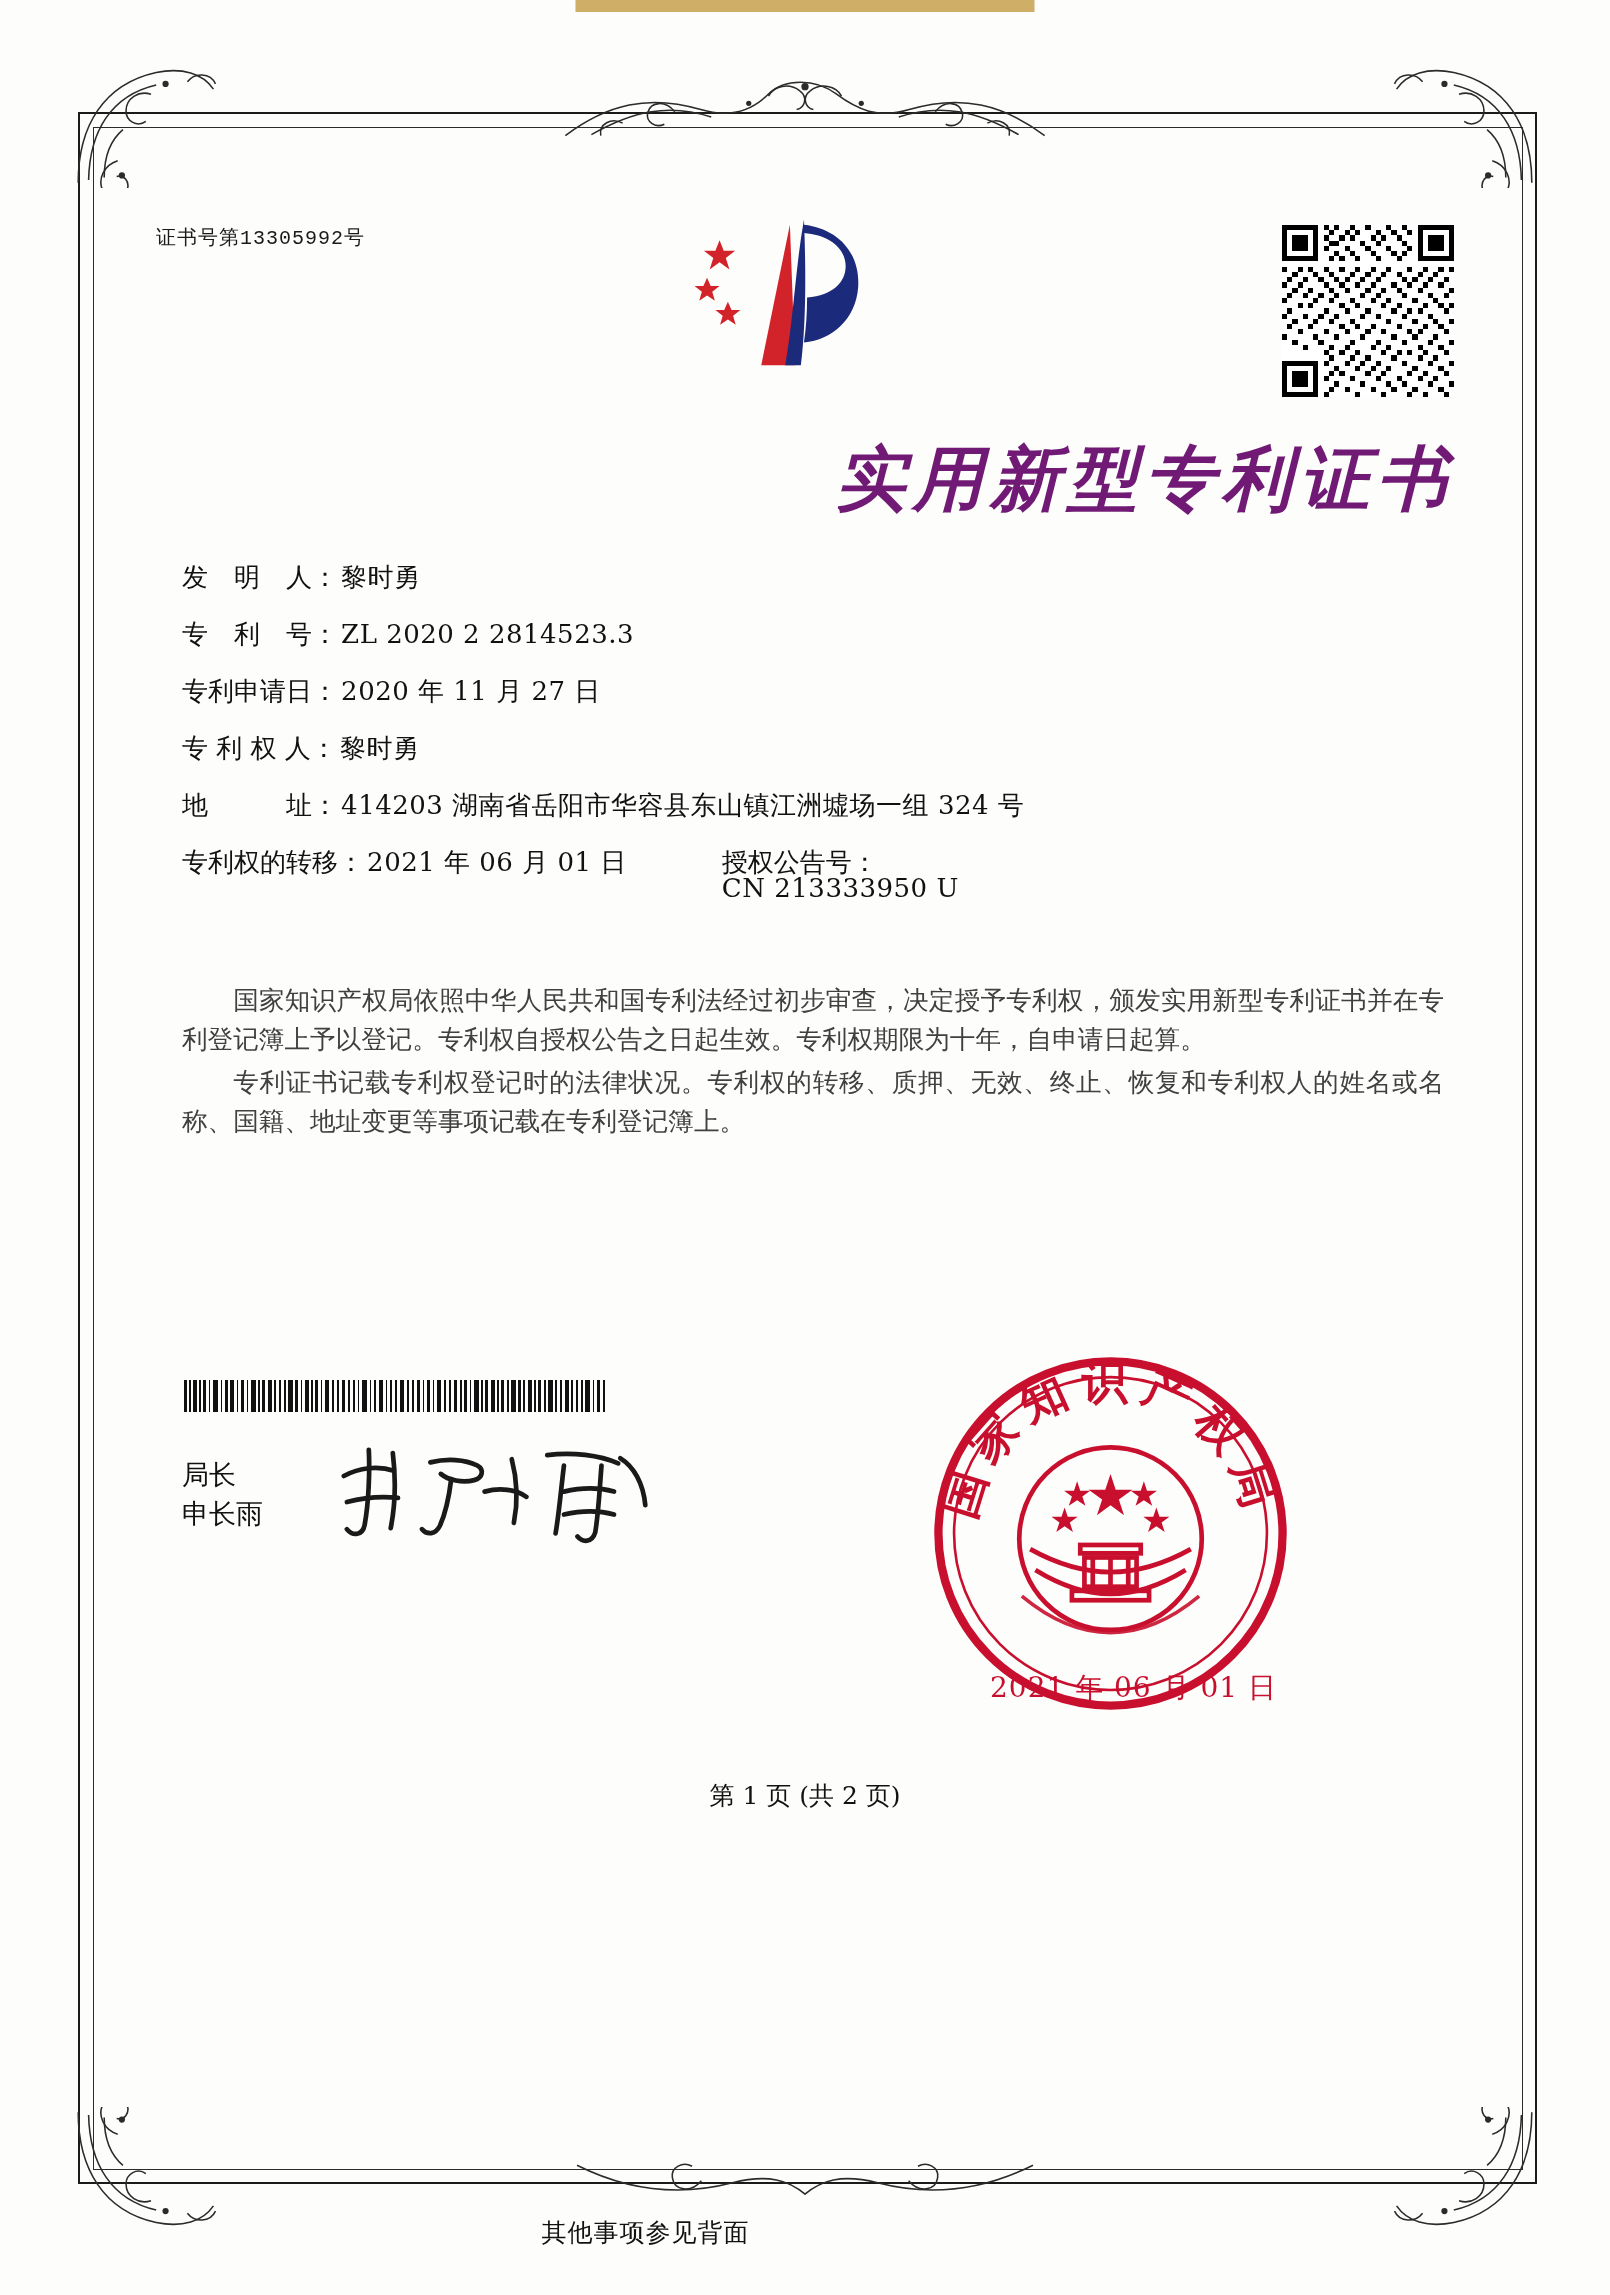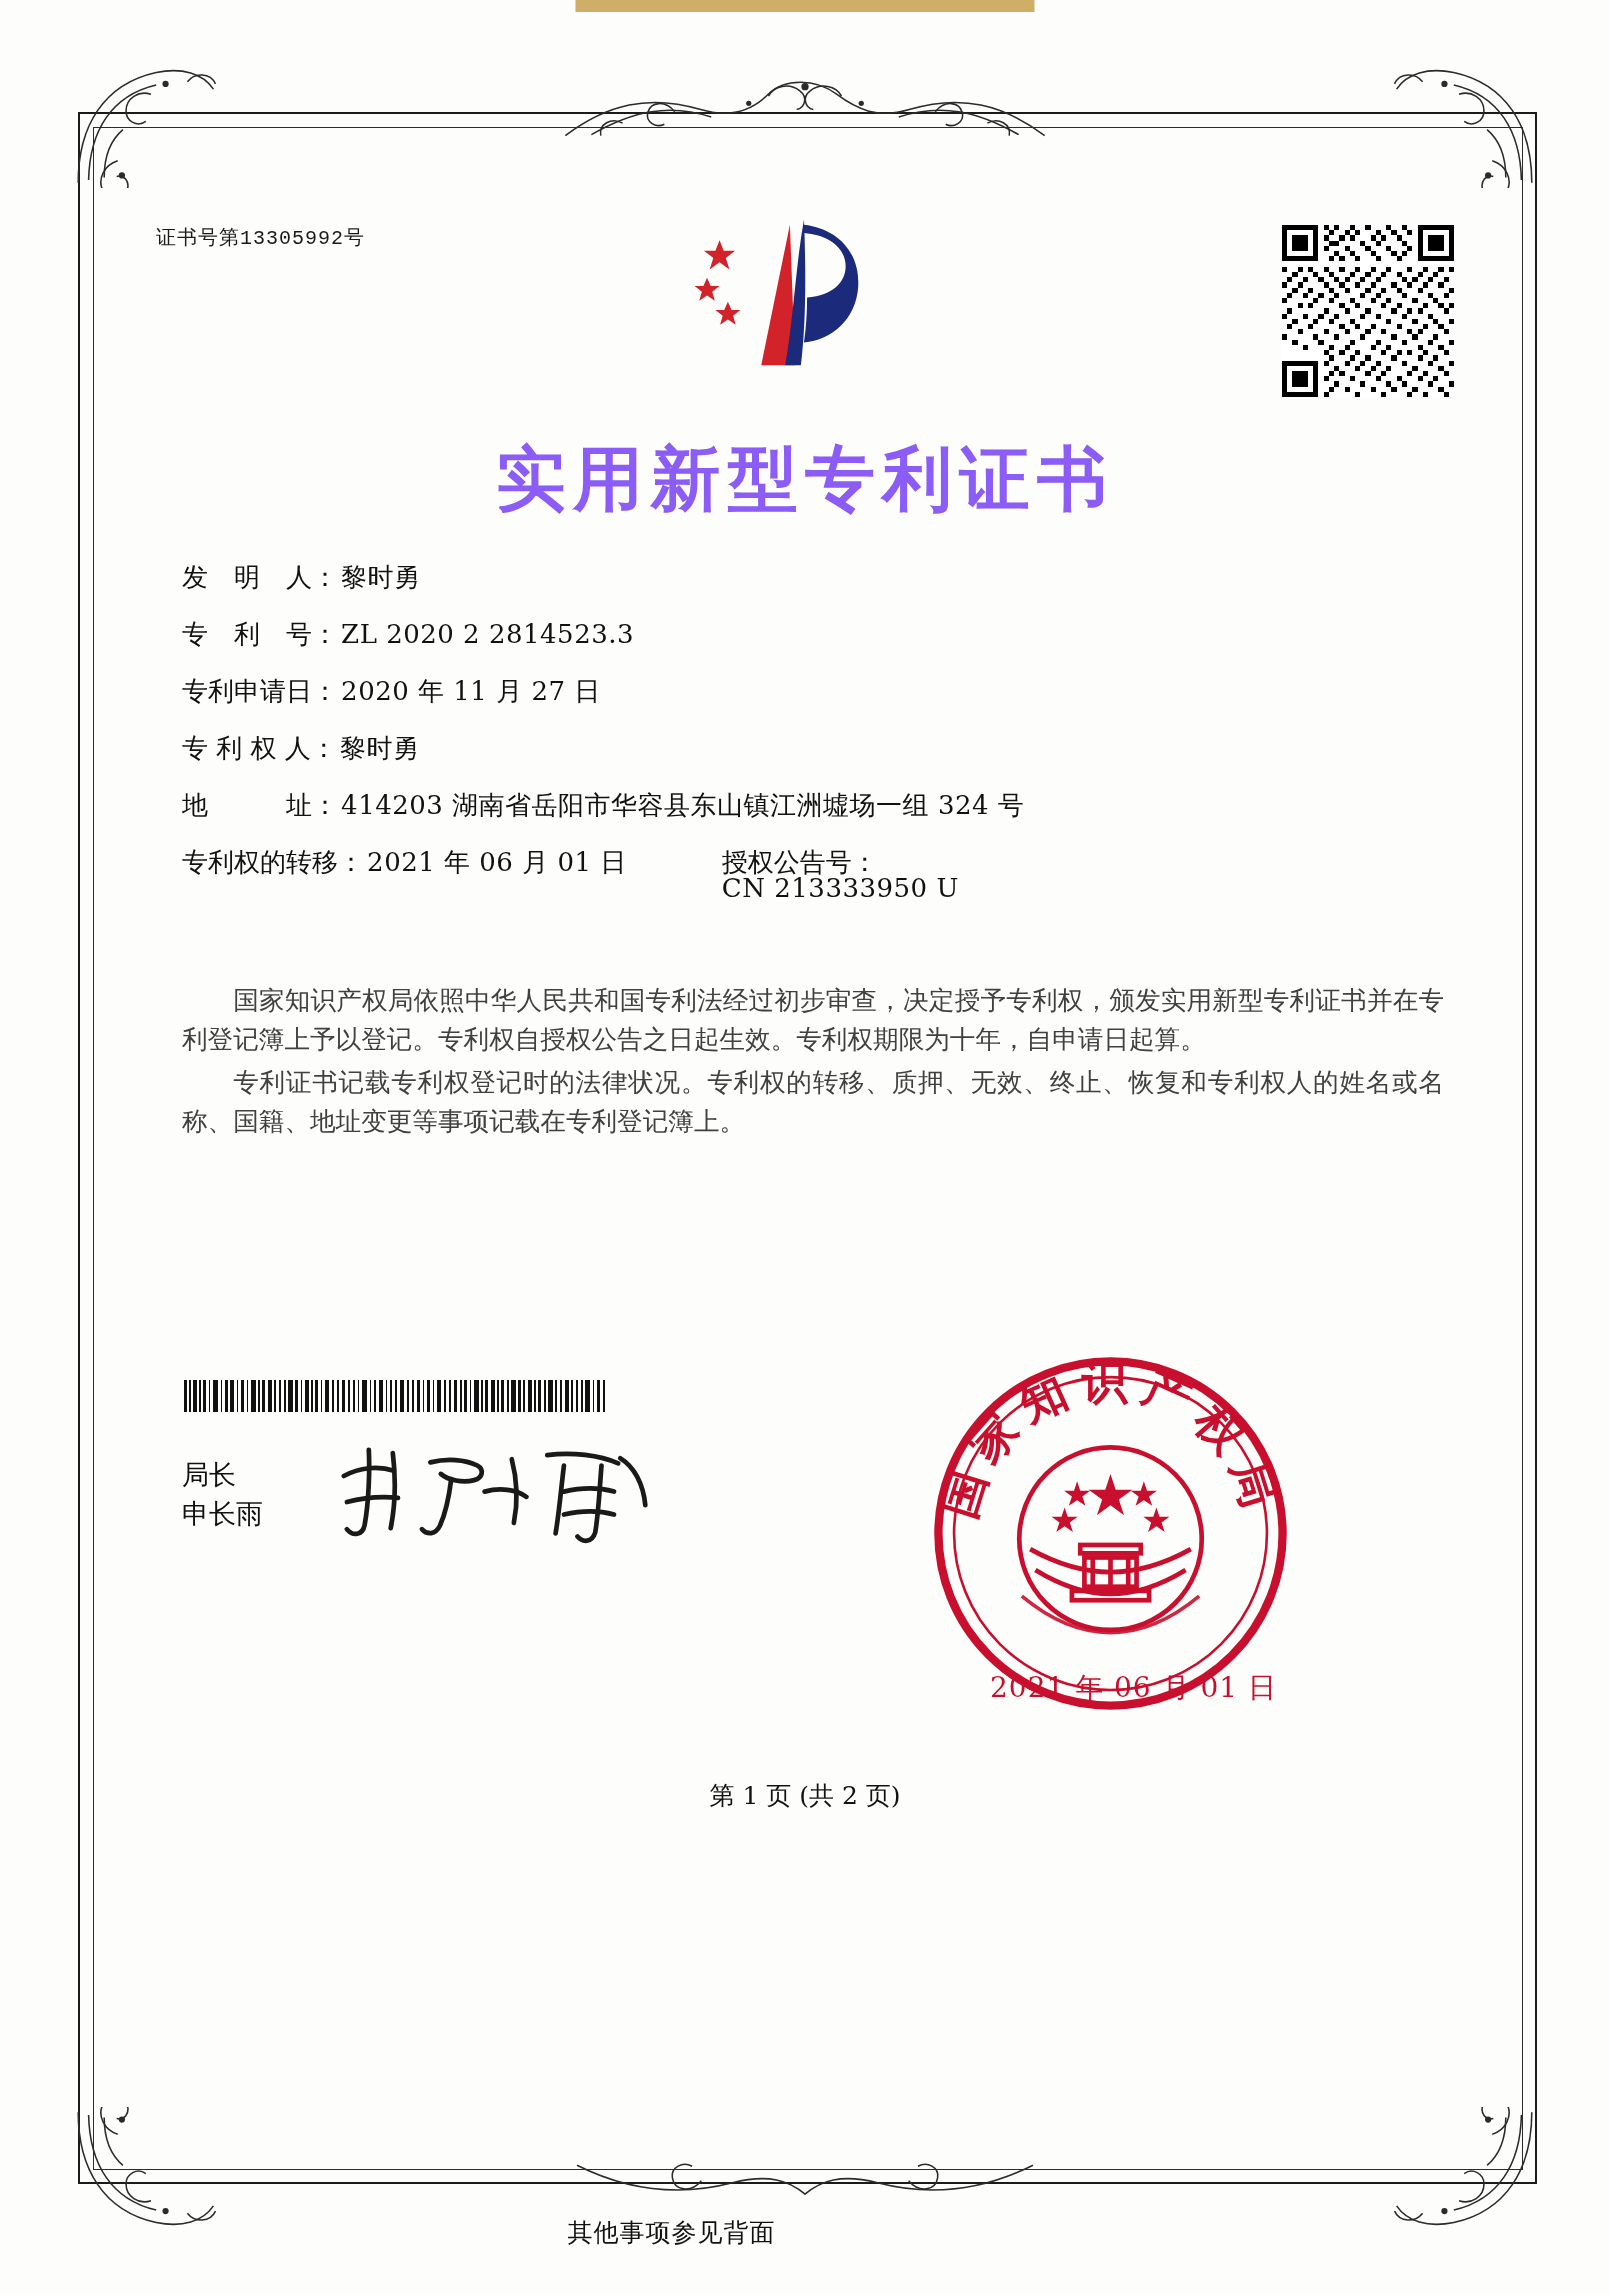--- a/index.html
+++ b/index.html
@@ -118,26 +118,27 @@
     width: 172px;
     height: 172px;
   }
   .qr svg { width: 100%; height: 100%; display: block; }
 
   .title {
     position: absolute;
     left: 0;
     top: 224px;
     width: 1298px;
-    text-align: center;
+    text-align: right;
     font-family: "DejaVu Serif", serif;
     font-weight: bold;
     font-size: 70px;
     letter-spacing: 7.3px;
-    color: #8b5cf6;
+    color: #701a75;
+    font-style: italic;
   }
 
   .fields {
     position: absolute;
     left: 26px;
     top: 355px;
     width: 1272px;
     font-family: "DejaVu Serif", serif;
     font-size: 26px;
     line-height: 1;
@@ -238,21 +239,20 @@
   .below-frame-note {
     position: absolute;
     left: 0;
     top: 2216px;
     width: 1291px;
     text-align: center;
     font-family: Liberation Sans, sans-serif;
     font-size: 25px;
     color: #111;
     letter-spacing: 1px;
-    padding-left: 26px;
   }
 </style>
 </head>
 <body>
 
 <div class="page">
 
   <div class="top-bar"></div>
 
   <div class="ornament-frame">

